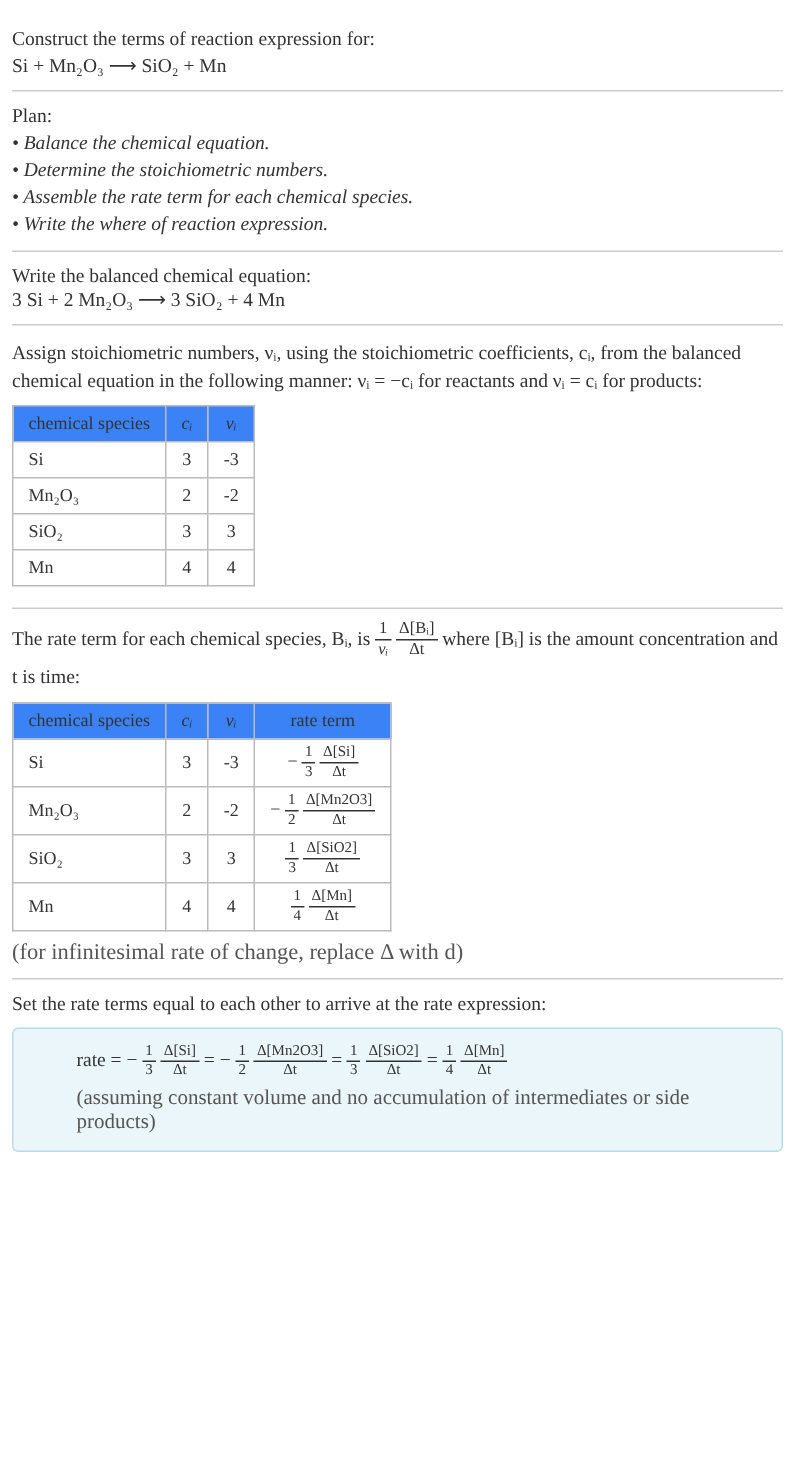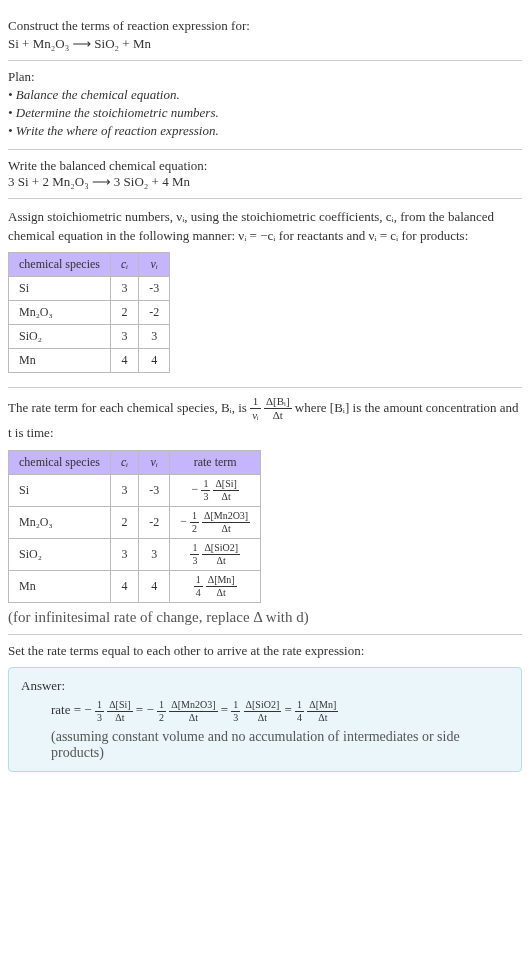--- a/index.html
+++ b/index.html
@@ -32,21 +32,21 @@
       border-collapse: collapse;
       margin: 6px 0;
     }
     th, td {
       border: 1px solid #bbb;
       padding: 4px 10px;
       text-align: center;
       font-size: 12px;
     }
     th {
-      background: #c4b5fd;
+      background: #3b82f6;
       font-weight: normal;
     }
     td.left {
       text-align: left;
     }
     .paren-note {
       font-size: 15px;
       color: #555;
     }
     .frac {
@@ -98,20 +98,21 @@
 
 <div class="section">
   <div class="title-text">Construct the terms of reaction expression for:</div>
   <div class="equation">Si + Mn₂O₃ ⟶ SiO₂ + Mn</div>
 </div>
 
 <div class="section">
   <div>Plan:</div>
   <div class="plan-item">• Balance the chemical equation.</div>
   <div class="plan-item">• Determine the stoichiometric numbers.</div>
+  <div class="plan-item">• Assemble the rate term for each chemical species.</div>
   <div class="plan-item">• Write the where of reaction expression.</div>
 </div>
 
 <div class="section">
   <div>Write the balanced chemical equation:</div>
   <div class="equation">3 Si + 2 Mn₂O₃ ⟶ 3 SiO₂ + 4 Mn</div>
 </div>
 
 <div class="section">
   <div style="line-height:1.5">Assign stoichiometric numbers, νᵢ, using the stoichiometric coefficients, cᵢ, from the balanced chemical equation in the following manner: νᵢ = −cᵢ for reactants and νᵢ = cᵢ for products:</div>
@@ -208,21 +209,20 @@
       </td>
     </tr>
   </tbody>
     </table>
   <div class="paren-note">(for infinitesimal rate of change, replace Δ with d)</div>
 </div>
 
 <div class="section" style="border-bottom:none">
   <div>Set the rate terms equal to each other to arrive at the rate expression:</div>
   <div class="answer-box">
-    <div class="answer-label">Answer:</div>
     <div class="rate-line">
       <span>rate = </span>
 
       <span>−</span>
       <span class="frac frac-sm"><span class="num">1</span><span class="den">3</span></span>
       <span class="frac frac-sm"><span class="num">Δ[Si]</span><span class="den">Δt</span></span>
       <span> = </span>
 
       <span>−</span>
       <span class="frac frac-sm"><span class="num">1</span><span class="den">2</span></span>

